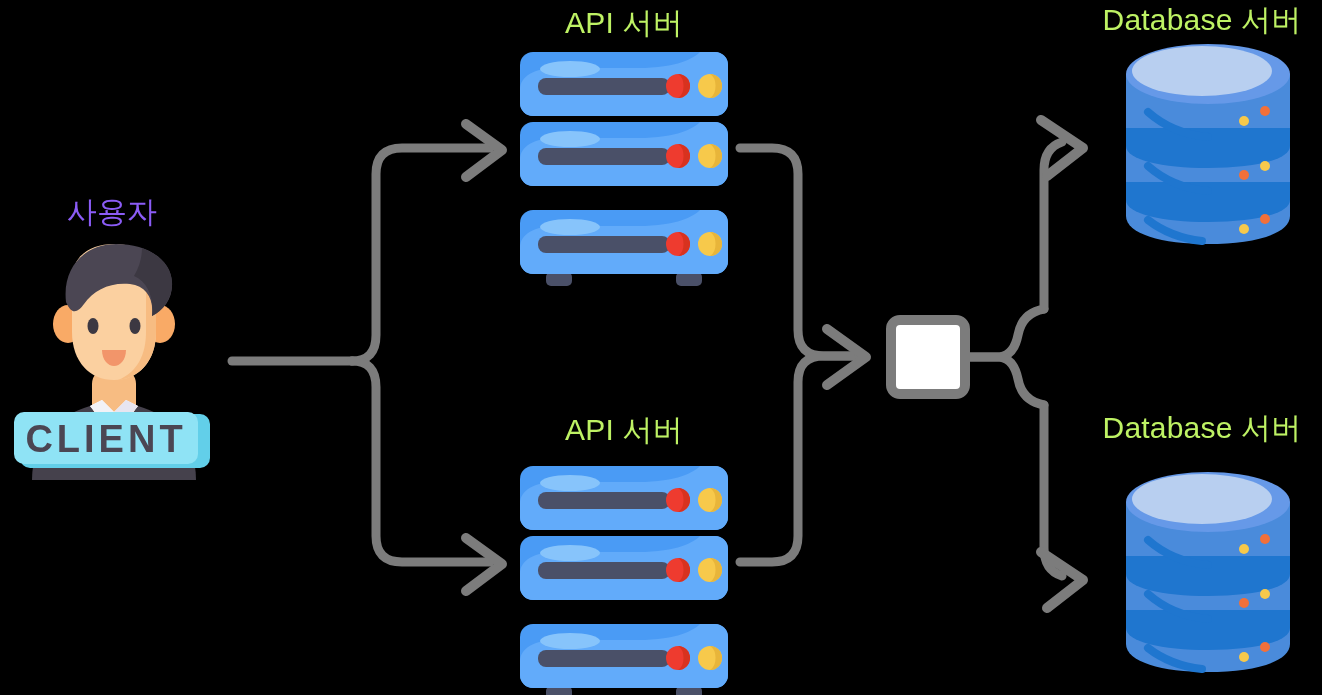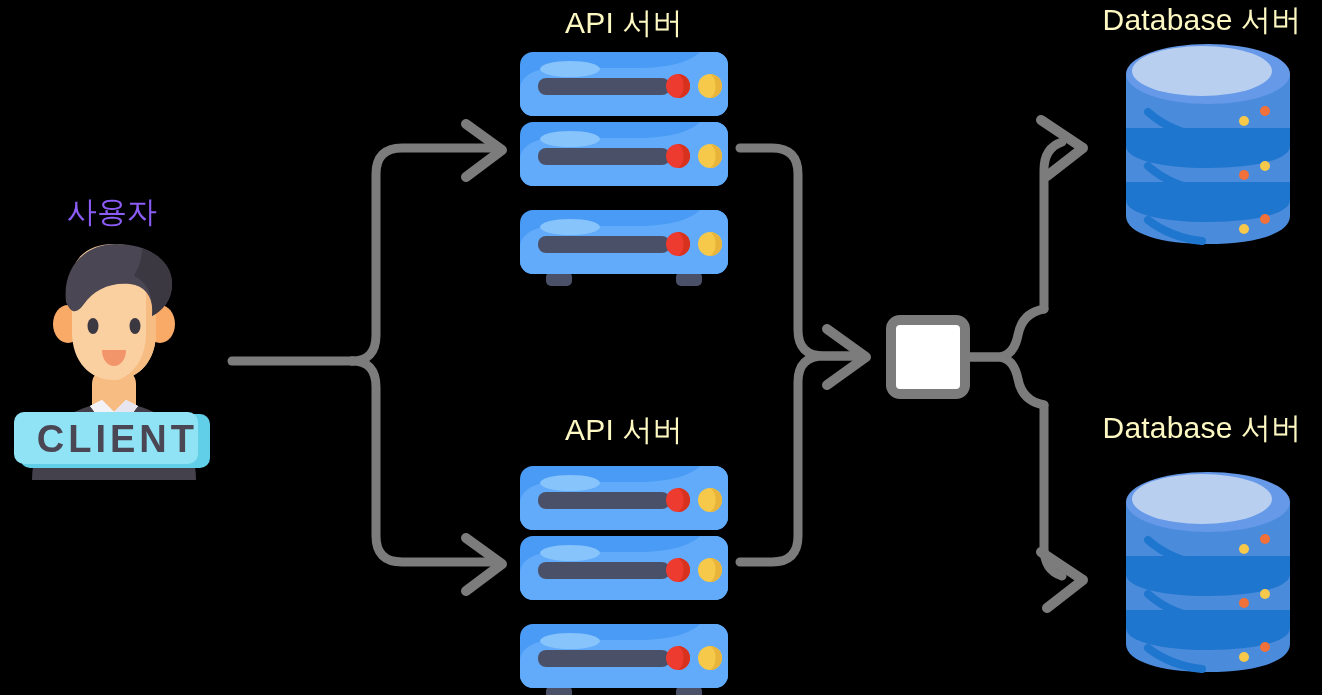--- a/index.html
+++ b/index.html
@@ -1,20 +1,20 @@
 <!DOCTYPE html>
 <html><head>
 <meta charset="utf-8">
 <style>
   html,body{margin:0;padding:0;background:#000;}
   body{width:1322px;height:695px;overflow:hidden;font-family:"Liberation Sans","DejaVu Sans",sans-serif;}
   #stage{position:relative;width:1322px;height:695px;background:#000;}
   .node{position:absolute;}
   .caption{
-    position:absolute;text-align:center;color:#fef9c3;
+    position:absolute;text-align:center;color:#bef264;
     font-size:30px;font-weight:400;letter-spacing:.2px;white-space:nowrap;
     font-family:"Liberation Sans","DejaVu Sans",sans-serif;
   }
   .client-caption{color:#8b5cf6;}
   svg{display:block;overflow:visible;}
 </style>
 </head>
 <body>
 
 <div id="stage">
@@ -72,21 +72,21 @@
     <ellipse cx="79" cy="86" rx="5.5" ry="8" fill="#3c3842"></ellipse>
     <ellipse cx="121" cy="86" rx="5.5" ry="8" fill="#3c3842"></ellipse>
 
     <path d="M88 110 L112 110 C112 120 106 126 100 126 C94 126 88 120 88 110 Z" fill="#f2956a"></path>
   </svg>
 
   <svg class="node" style="left:14px;top:412px;" width="196" height="58" viewBox="0 0 196 58">
     <rect x="6" y="2" width="190" height="54" rx="10" fill="#62cfe9"></rect>
     <rect x="0" y="0" width="184" height="52" rx="10" fill="#8fe3f5"></rect>
   </svg>
-  <div class="node" style="left:14px;top:418px;width:184px;text-align:right;font-size:38px;font-weight:700;
+  <div class="node" style="left:14px;top:418px;width:184px;text-align:center;font-size:38px;font-weight:700;
               letter-spacing:4px;color:#4b4653;font-family:'Liberation Sans','DejaVu Sans',sans-serif;">CLIENT</div>
 
   <div class="caption" style="left:516px;top:3px;width:216px;">API 서버</div>
 
   <svg class="node" style="left:518px;top:46px;" width="212" height="218" viewBox="0 0 212 218">
 
     <rect x="18" y="94" width="176" height="16" fill="#5a6175"></rect>
     <rect x="18" y="94" width="14" height="16" fill="#4a5068"></rect>
     <rect x="18" y="164" width="176" height="16" fill="#5a6175"></rect>
     <rect x="18" y="164" width="14" height="16" fill="#4a5068"></rect>

